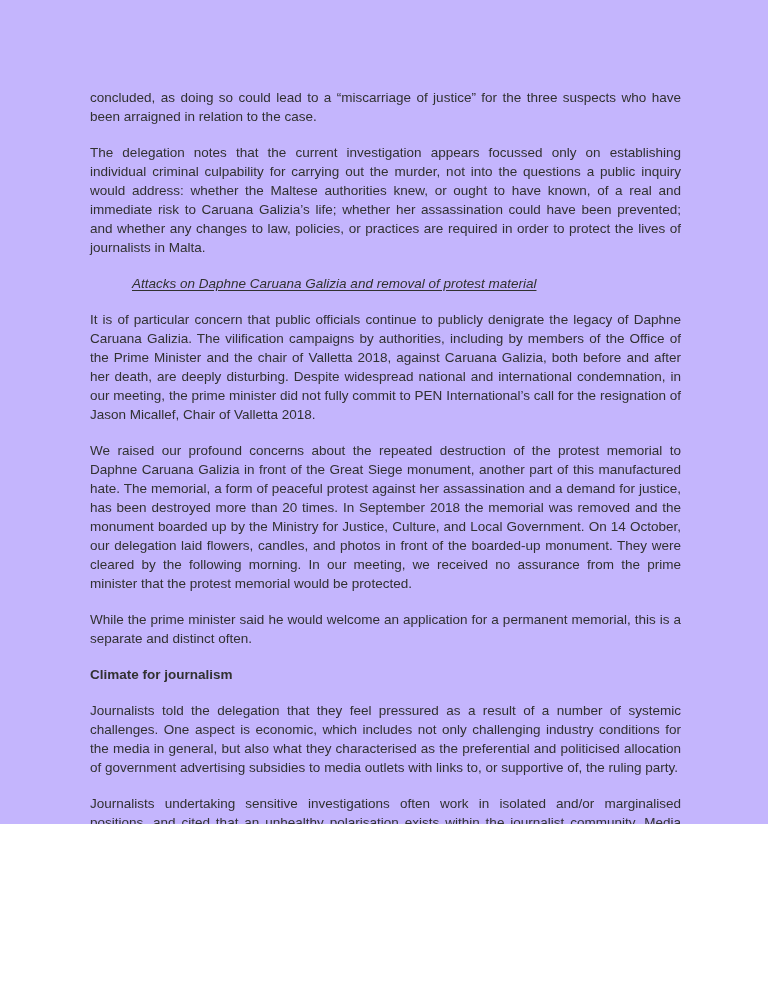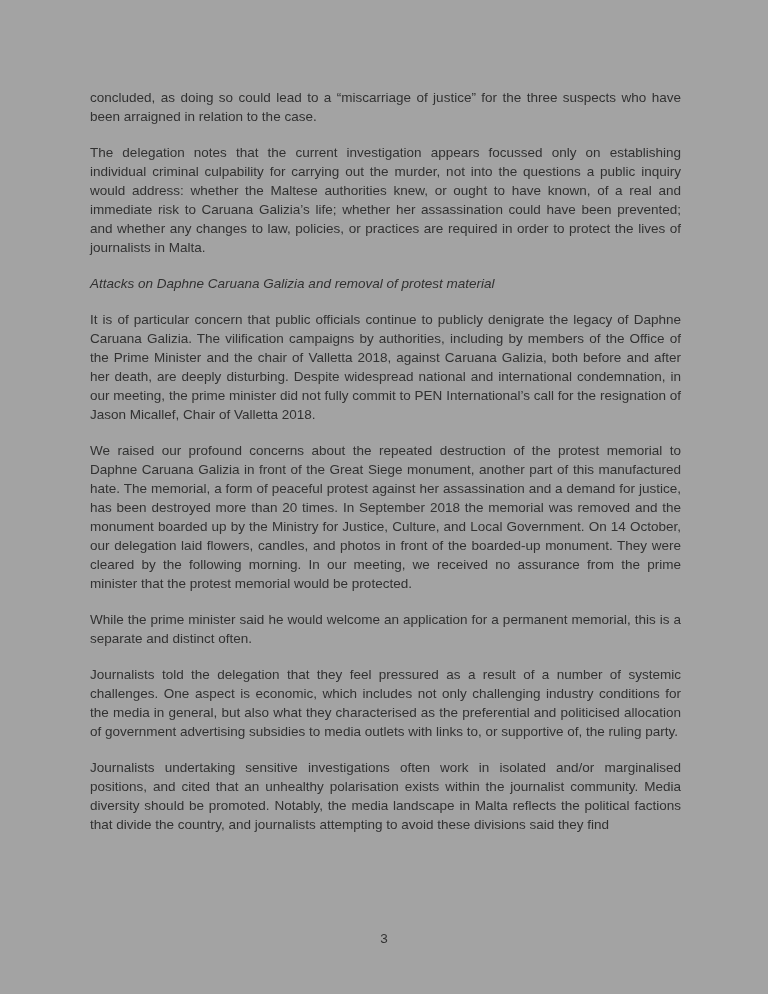--- a/index.html
+++ b/index.html
@@ -3,22 +3,22 @@
 <meta charset="utf-8">
 <style>
   html, body {
     margin: 0;
     padding: 0;
     background: #ffffff;
   }
   .page {
     position: relative;
     width: 768px;
-    height: 994px;
-    background: #a3a3a3;
+    height: 824px;
+    background: #c4b5fd;
     font-family: "Liberation Sans", sans-serif;
     color: #313131;
     overflow: hidden;
   }
   .content {
     position: absolute;
     left: 90px;
     top: 88px;
     width: 591px;
   }
@@ -28,21 +28,23 @@
     font-size: 13.5px;
     line-height: 19px;
     font-weight: normal;
   }
   p.body {
     text-align: justify;
     hyphens: none;
   }
   h2.heading-italic {
     font-style: italic;
+    text-decoration: underline;
     text-underline-offset: 2px;
+    margin-left: 42px;
   }
   h2.heading-bold {
     font-weight: bold;
   }
   .page-number {
     position: absolute;
     top: 929px;
     left: 0;
     width: 768px;
     text-align: center;
@@ -55,17 +57,18 @@
 <body>
 
 <div class="page">
   <div class="content">
     <p class="body">concluded, as doing so could lead to a “miscarriage of justice” for the three suspects who have been arraigned in relation to the case.</p>
     <p class="body">The delegation notes that the current investigation appears focussed only on establishing individual criminal culpability for carrying out the murder, not into the questions a public inquiry would address: whether the Maltese authorities knew, or ought to have known, of a real and immediate risk to Caruana Galizia’s life; whether her assassination could have been prevented; and whether any changes to law, policies, or practices are required in order to protect the lives of journalists in Malta.</p>
     <h2 class="heading-italic">Attacks on Daphne Caruana Galizia and removal of protest material</h2>
     <p class="body">It is of particular concern that public officials continue to publicly denigrate the legacy of Daphne Caruana Galizia. The vilification campaigns by authorities, including by members of the Office of the Prime Minister and the chair of Valletta 2018, against Caruana Galizia, both before and after her death, are deeply disturbing. Despite widespread national and international condemnation, in our meeting, the prime minister did not fully commit to PEN International’s call for the resignation of Jason Micallef, Chair of Valletta 2018.</p>
     <p class="body">We raised our profound concerns about the repeated destruction of the protest memorial to Daphne Caruana Galizia in front of the Great Siege monument, another part of this manufactured hate. The memorial, a form of peaceful protest against her assassination and a demand for justice, has been destroyed more than 20 times. In September 2018 the memorial was removed and the monument boarded up by the Ministry for Justice, Culture, and Local Government. On 14 October, our delegation laid flowers, candles, and photos in front of the boarded-up monument. They were cleared by the following morning. In our meeting, we received no assurance from the prime minister that the protest memorial would be protected.</p>
     <p class="body">While the prime minister said he would welcome an application for a permanent memorial, this is a separate and distinct often.</p>
+    <h2 class="heading-bold">Climate for journalism</h2>
     <p class="body">Journalists told the delegation that they feel pressured as a result of a number of systemic challenges. One aspect is economic, which includes not only challenging industry conditions for the media in general, but also what they characterised as the preferential and politicised allocation of government advertising subsidies to media outlets with links to, or supportive of, the ruling party.</p>
     <p class="body">Journalists undertaking sensitive investigations often work in isolated and/or marginalised positions, and cited that an unhealthy polarisation exists within the journalist community. Media diversity should be promoted. Notably, the media landscape in Malta reflects the political factions that divide the country, and journalists attempting to avoid these divisions said they find</p>
   </div>
   <div class="page-number">3</div>
 </div>
 
 </body></html>

